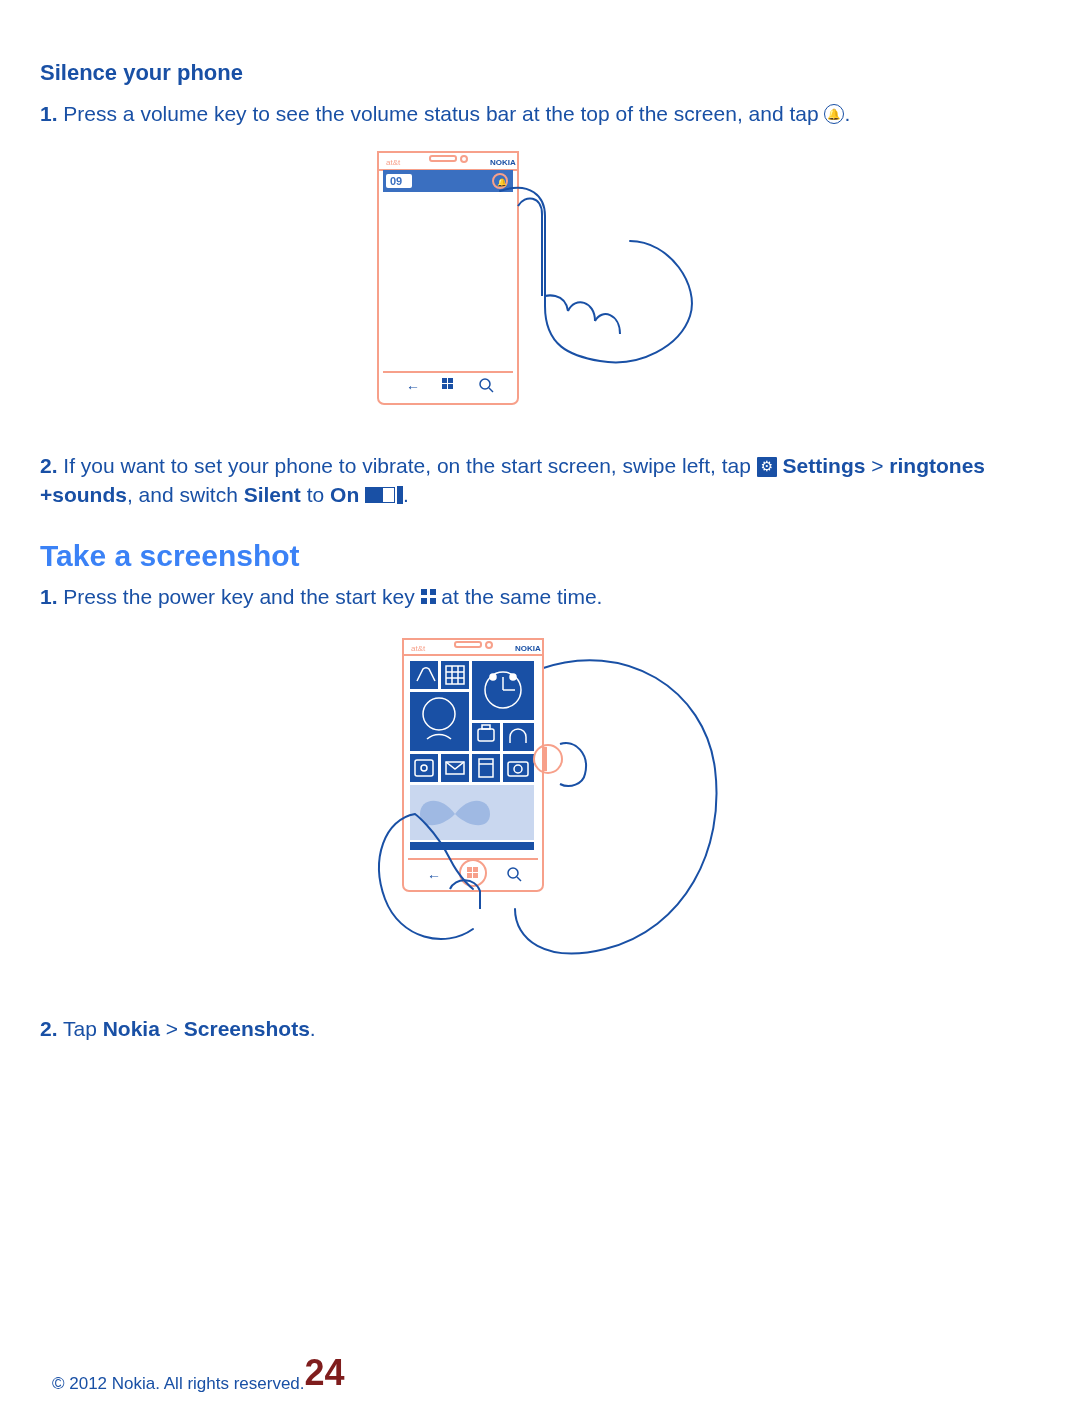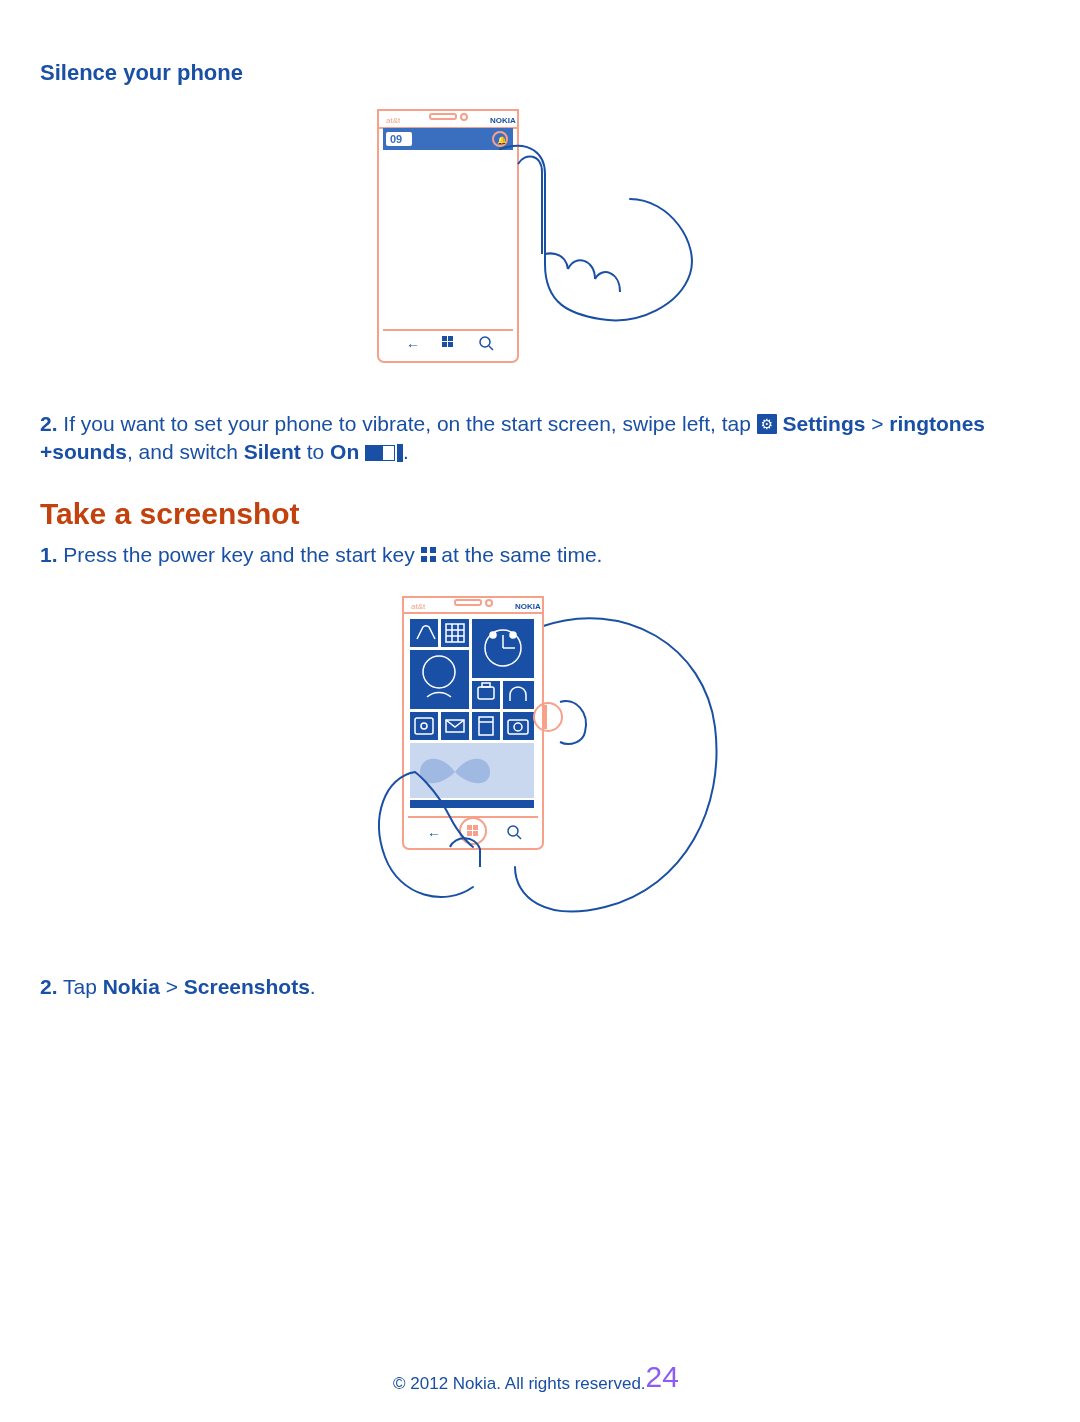--- a/index.html
+++ b/index.html
@@ -22,21 +22,21 @@
     font-size:21px;
     line-height:1.35;
     color:#1950a5;
     margin:0 0 16px 0;
     font-weight:400;
   }
   .body-text .bold{font-weight:700;}
   .h-section{
     font-size:30px;
     font-weight:700;
-    color:#c2410c;
+    color:#3b82f6;
     margin:30px 0 10px 0;
   }
   .illus{
     display:block;
     margin:18px auto 26px auto;
   }
   .inline-icon{
     display:inline-block;
     vertical-align:middle;
     position:relative;
@@ -63,33 +63,36 @@
   .win-icon{
     display:inline-block;width:15px;height:15px;vertical-align:middle;position:relative;top:-2px;
     background:
       linear-gradient(#1950a5,#1950a5) left top/6px 6px no-repeat,
       linear-gradient(#1950a5,#1950a5) right top/6px 6px no-repeat,
       linear-gradient(#1950a5,#1950a5) left bottom/6px 6px no-repeat,
       linear-gradient(#1950a5,#1950a5) right bottom/6px 6px no-repeat;
   }
   .footer{
     position:absolute;
-    left:32px;right:40px;bottom:28px;
-    display:flex;justify-content:center;align-items:flex-end;
+    left:52px;right:40px;bottom:28px;
+    display:flex;justify-content:flex-start;align-items:flex-end;
   }
   .copyright{font-size:17px;color:#1950a5;}
-  .page-num{font-size:30px;font-weight:400;color:#8b5cf6;}
+  .page-num{font-size:36px;font-weight:700;color:#7f1d1d;}
 </style>
 </head>
 <body>
 <div class="page">
 
 <p class="h-sub">Silence your phone</p>
 
 
+<p class="body-text">
+  <span class="bold">1.</span><span> Press a volume key to see the volume status bar at the top of the screen, and tap </span><span class="inline-icon ring-icon">🔔</span><span>.</span>
+</p>
 
 <svg class="illus" width="340" height="280" viewBox="0 0 340 280">
   <g fill="none" stroke="#1950a5" stroke-width="2">
 
     <rect x="8" y="6" width="140" height="252" rx="6" fill="#fff" stroke="#f7a08a"></rect>
     <rect x="8" y="6" width="140" height="18" fill="#fff" stroke="#f7a08a"></rect>
     <rect x="60" y="10" width="26" height="5" rx="2" stroke="#f7a08a"></rect>
     <circle cx="94" cy="13" r="3" stroke="#f7a08a"></circle>
     <text x="16" y="19" font-size="8" fill="#f7a08a" stroke="none" font-family="Arial">at&amp;t</text>
     <text x="120" y="19" font-size="8" fill="#1950a5" stroke="none" font-family="Arial" font-weight="bold">NOKIA</text>

